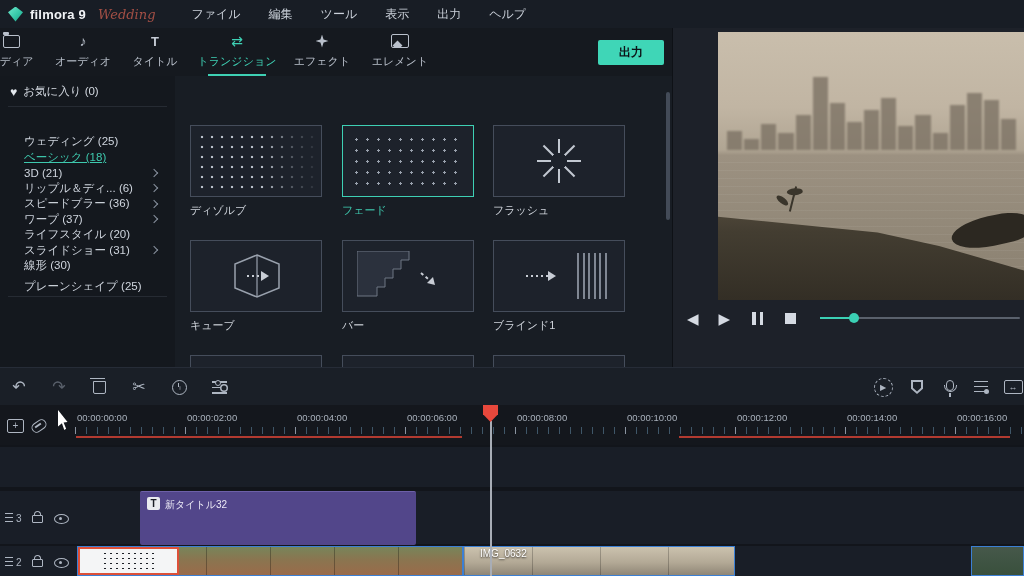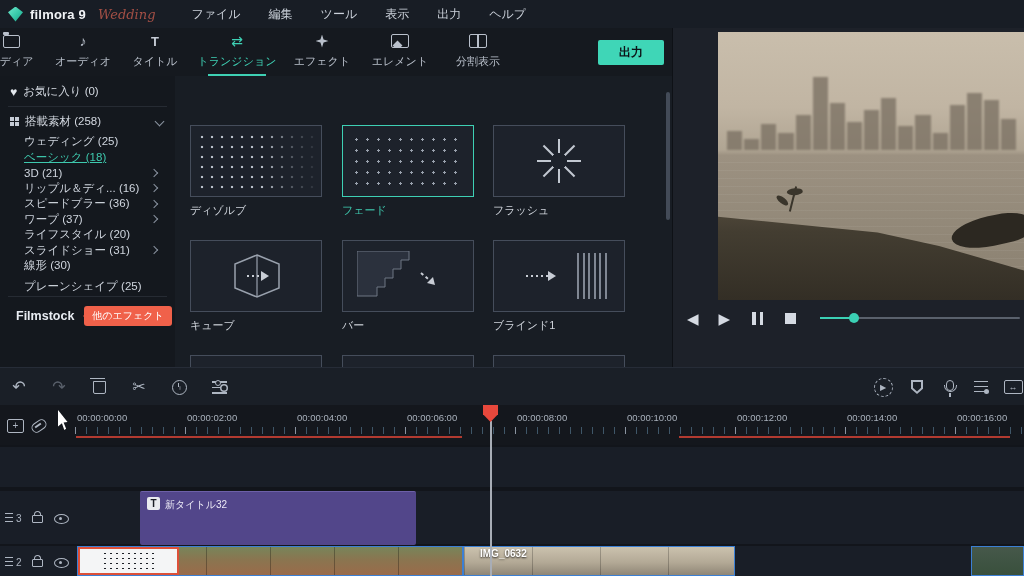--- a/index.html
+++ b/index.html
@@ -130,21 +130,21 @@
   .t-num{position:absolute;left:16px;font-size:10px;color:#aeb6c2}
   .t-grid{position:absolute;left:5px;width:8px;height:9px;background:repeating-linear-gradient(180deg,#aeb6c2 0 1.5px,transparent 1.5px 3.8px)}
   .lockpad{position:absolute;left:32px;width:9px;height:6px;border:1.5px solid #aeb6c2;border-radius:1px}
   .lockpad::before{content:"";position:absolute;left:0.5px;top:-5px;width:5px;height:4px;border:1.5px solid #aeb6c2;border-bottom:none;border-radius:4px 4px 0 0}
   .eye{position:absolute;left:54px;width:13px;height:8px;border:1.5px solid #aeb6c2;border-radius:50%}
   .eye::after{content:"";position:absolute;left:4px;top:1.7px;width:3px;height:3px;border-radius:50%;background:#aeb6c2}
   .title-clip{position:absolute;left:140px;top:0;width:276px;height:53px;background:#52468a;border-top:1px solid #6d60a8;border-radius:2px}
   .tbox{position:absolute;left:7px;top:5px;width:13px;height:13px;background:#e9ebef;color:#1b1e26;font-size:10px;font-weight:bold;text-align:center;line-height:13px;border-radius:2px}
   .title-clip .clabel{position:absolute;left:25px;top:6px;font-size:10px;color:#eceaf6}
   .vclip{position:absolute;top:0;height:30px;box-sizing:border-box;border:1px solid #3b7fd4;overflow:hidden}
-  .vlabel{position:absolute;top:1px;font-size:10px;font-weight:bold;color:#fff;text-shadow:0 1px 2px rgba(0,0,0,.8);z-index:3}
+  .vlabel{position:absolute;top:1px;font-size:10px;font-weight:normal;color:#fff;text-shadow:0 1px 2px rgba(0,0,0,.8);z-index:3}
   .clipA{left:77px;width:386px;background:
       repeating-linear-gradient(90deg,rgba(0,0,0,.28) 0 1px,transparent 1px 64px),
       linear-gradient(180deg,#77855a 0%,#8a7550 45%,#9a6b4a 100%)}
   .clipB{left:463px;width:272px;background:
       repeating-linear-gradient(90deg,rgba(0,0,0,.22) 0 1px,transparent 1px 68px),
       linear-gradient(180deg,#cbc2ae 0%,#b3a996 55%,#8f8676 100%)}
   .clipC{left:736px;width:233px;background:
       repeating-linear-gradient(90deg,rgba(0,0,0,.3) 0 1px,transparent 1px 58px),
       radial-gradient(circle at 28px 18px,#c69c76 0 9px,transparent 10px),
       radial-gradient(circle at 86px 18px,#c69c76 0 9px,transparent 10px),
@@ -204,52 +204,41 @@
         <span class="i-image"></span>
       </div>
     <div class="tlabel">エレメント</div>
   </div>
   <div class="tab" style="left:279px">
     <div class="ticon">
         <span class="i-star"></span>
       </div>
     <div class="tlabel">エフェクト</div>
   </div>
-  <div class="tab" style="left:435px">
-    <div class="ticon">
-        <span class="i-split"></span>
-      </div>
-    <div class="tlabel">分割表示</div>
-  </div>
 </div>
 <div class="abs export-btn">出力</div>
 
 <div class="abs sidebar">
   <div class="side-row" style="top:8px">
     <span class="heart">♥</span>
     <span>お気に入り (0)</span>
   </div>
   <div class="divider" style="top:30px"></div>
-  <div class="side-row" style="top:38px">
-    <span class="grid4"></span>
-    <span>搭載素材 (258)</span>
-    <span class="chev-d"></span>
-  </div>
   <div class="side-item" style="top:58px">
       <span>ウェディング (25)</span>
     </div>
   <div class="side-item selected" style="top:73.5px">
       <span>ベーシック (18)</span>
     </div>
   <div class="side-item" style="top:89px">
       <span>3D (21)</span>
       <span class="chev-r"></span>
     </div>
   <div class="side-item" style="top:104.5px">
-      <span>リップル＆ディ... (16)</span>
+      <span>リップル＆ディ... (6)</span>
       <span class="chev-r"></span>
     </div>
   <div class="side-item" style="top:120px">
       <span>スピードブラー (36)</span>
       <span class="chev-r"></span>
     </div>
   <div class="side-item" style="top:135.5px">
       <span>ワープ (37)</span>
       <span class="chev-r"></span>
     </div>
@@ -260,25 +249,20 @@
       <span>スライドショー (31)</span>
       <span class="chev-r"></span>
     </div>
   <div class="side-item" style="top:182px">
       <span>線形 (30)</span>
     </div>
   <div class="side-item" style="top:203px">
       <span>プレーンシェイプ (25)</span>
     </div>
   <div class="divider" style="top:220px"></div>
-  <div class="side-row" style="top:230px">
-    <span class="fs-logo"></span>
-    <span class="fs-text">Filmstock</span>
-    <span class="fs-badge">他のエフェクト</span>
-  </div>
 </div>
 
 <div class="abs library">
 
   <div class="card" style="left:15px;top:49px">
     <span class="dots-dissolve"></span>
   </div>
   <div class="card-label" style="left:15px;top:124px">ディゾルブ</div>
 
   <div class="card selected" style="left:167px;top:49px">

